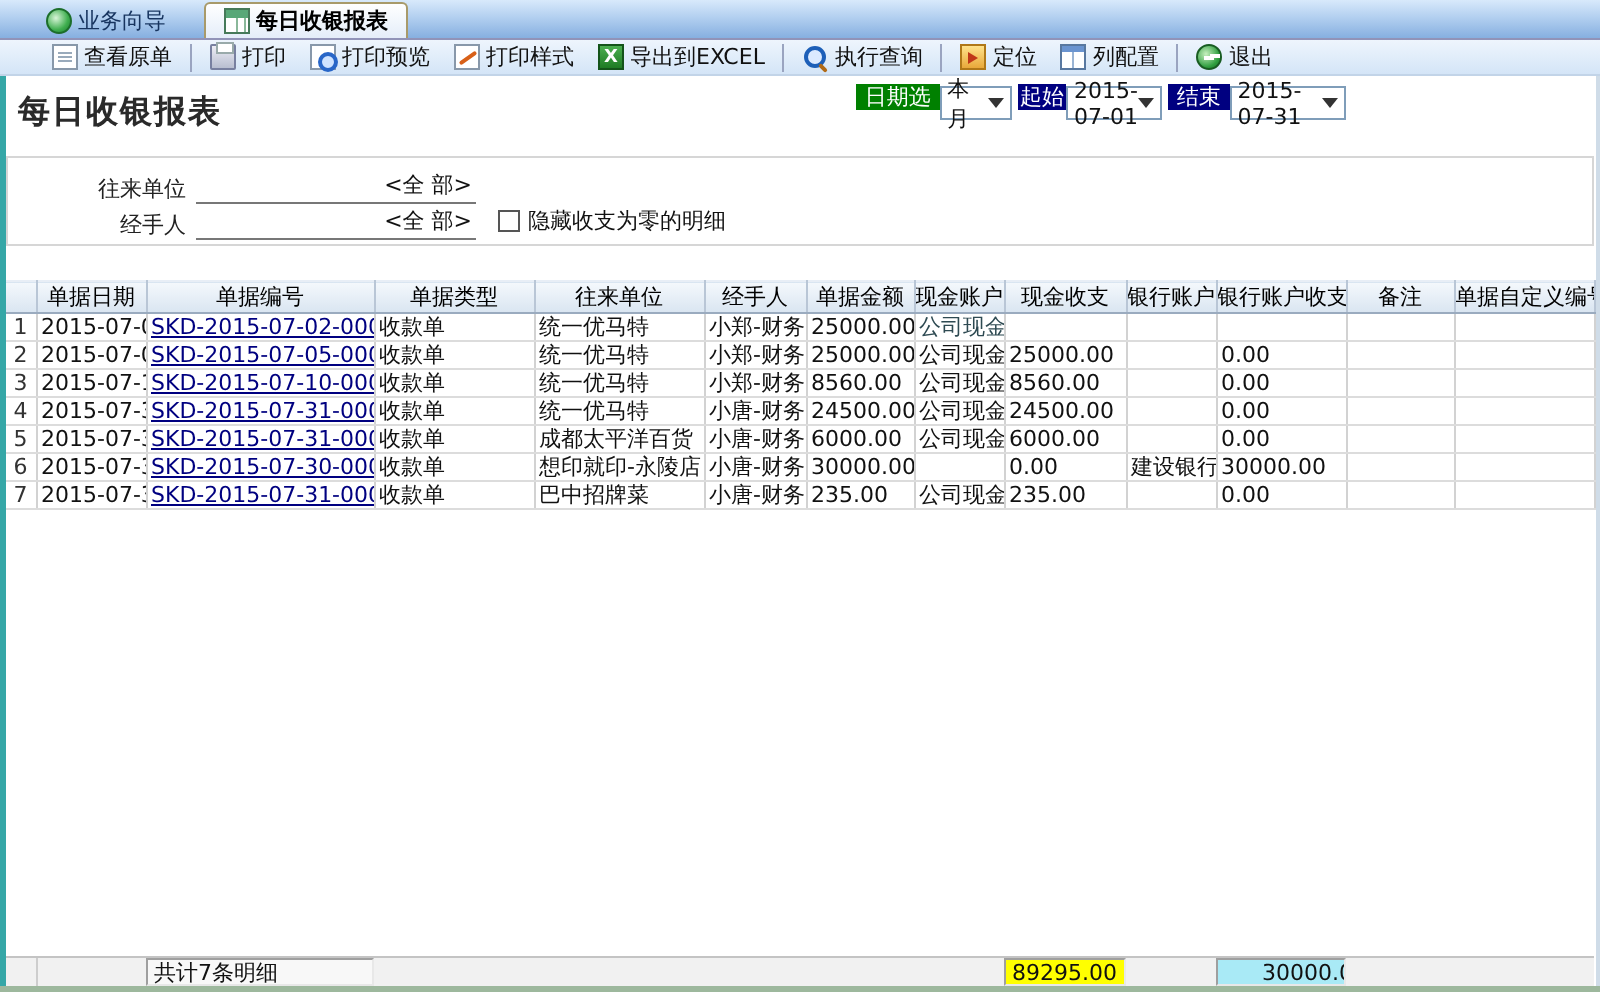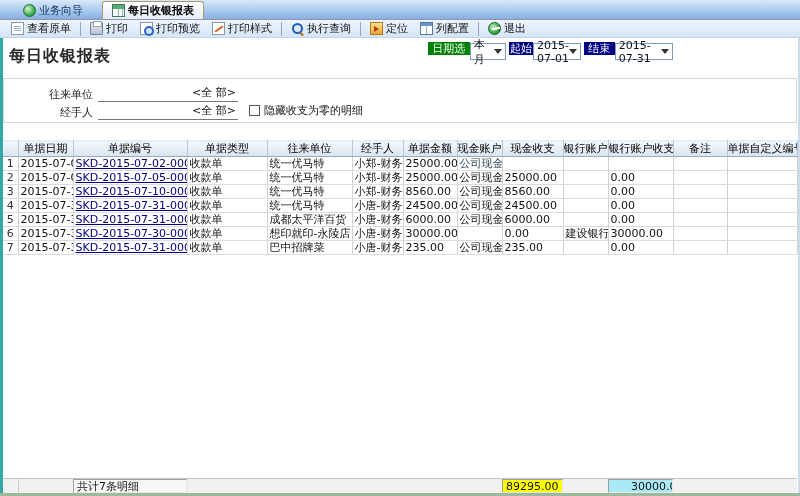--- a/index.html
+++ b/index.html
@@ -21,21 +21,21 @@
   .tab.active {
     background:linear-gradient(#ffffff, #e4edf9);
     border:1px solid #a89a6a; border-bottom:none; border-radius:3px 3px 0 0;
     height:18px; color:#000; font-weight:bold;
   }
   
   .toolbar {
     position:absolute; top:19px; left:0; width:800px; height:19px;
     background:linear-gradient(#eef5fd, #d4e5f7);
     border-top:1px solid #9193b8; border-bottom:1px solid #c2d4e8;
-    display:flex; align-items:center; padding-left:5px; white-space:nowrap;
+    display:flex; align-items:center; padding-left:20px; white-space:nowrap;
   }
   .tbtn { display:inline-flex; align-items:center; padding:1px 5px; border:1px solid transparent; border-radius:2px; }
   .tsep { width:1px; height:14px; background:#9aa4c0; margin:0 3px; }
   
   .ic { display:inline-block; width:13px; height:13px; position:relative; margin-right:3px; flex:0 0 auto; }
   .wizard-icon { border-radius:50%; background:radial-gradient(circle at 4px 4px, #d8f5d8, #3fae4f 60%, #1c7a2e); border:1px solid #1c6e2a; }
   .report-grid-icon { background:#fff; border:1px solid #467a5a; }
   .report-grid-icon::before { content:""; position:absolute; left:0; right:0; top:0; height:4px; background:#58a878; }
   .report-grid-icon::after { content:""; position:absolute; left:5px; top:4px; bottom:0; width:1px; background:#8ab89a; box-shadow:4px 0 0 #8ab89a; }
   .view-doc-icon { background:#fff; border:1px solid #8898aa; }
@@ -128,20 +128,24 @@
         <span class="ic print-icon"></span>
         <span>打印</span>
       </span>
       <span class="tbtn">
         <span class="ic print-preview-icon"></span>
         <span>打印预览</span>
       </span>
       <span class="tbtn">
         <span class="ic print-style-icon"></span>
         <span>打印样式</span>
+      </span>
+      <span class="tbtn">
+        <span class="ic excel-icon"></span>
+        <span>导出到EXCEL</span>
       </span>
       <div class="tsep"></div>
       <span class="tbtn">
         <span class="ic query-icon"></span>
         <span>执行查询</span>
       </span>
       <div class="tsep"></div>
       <span class="tbtn">
         <span class="ic locate-icon"></span>
         <span>定位</span>

